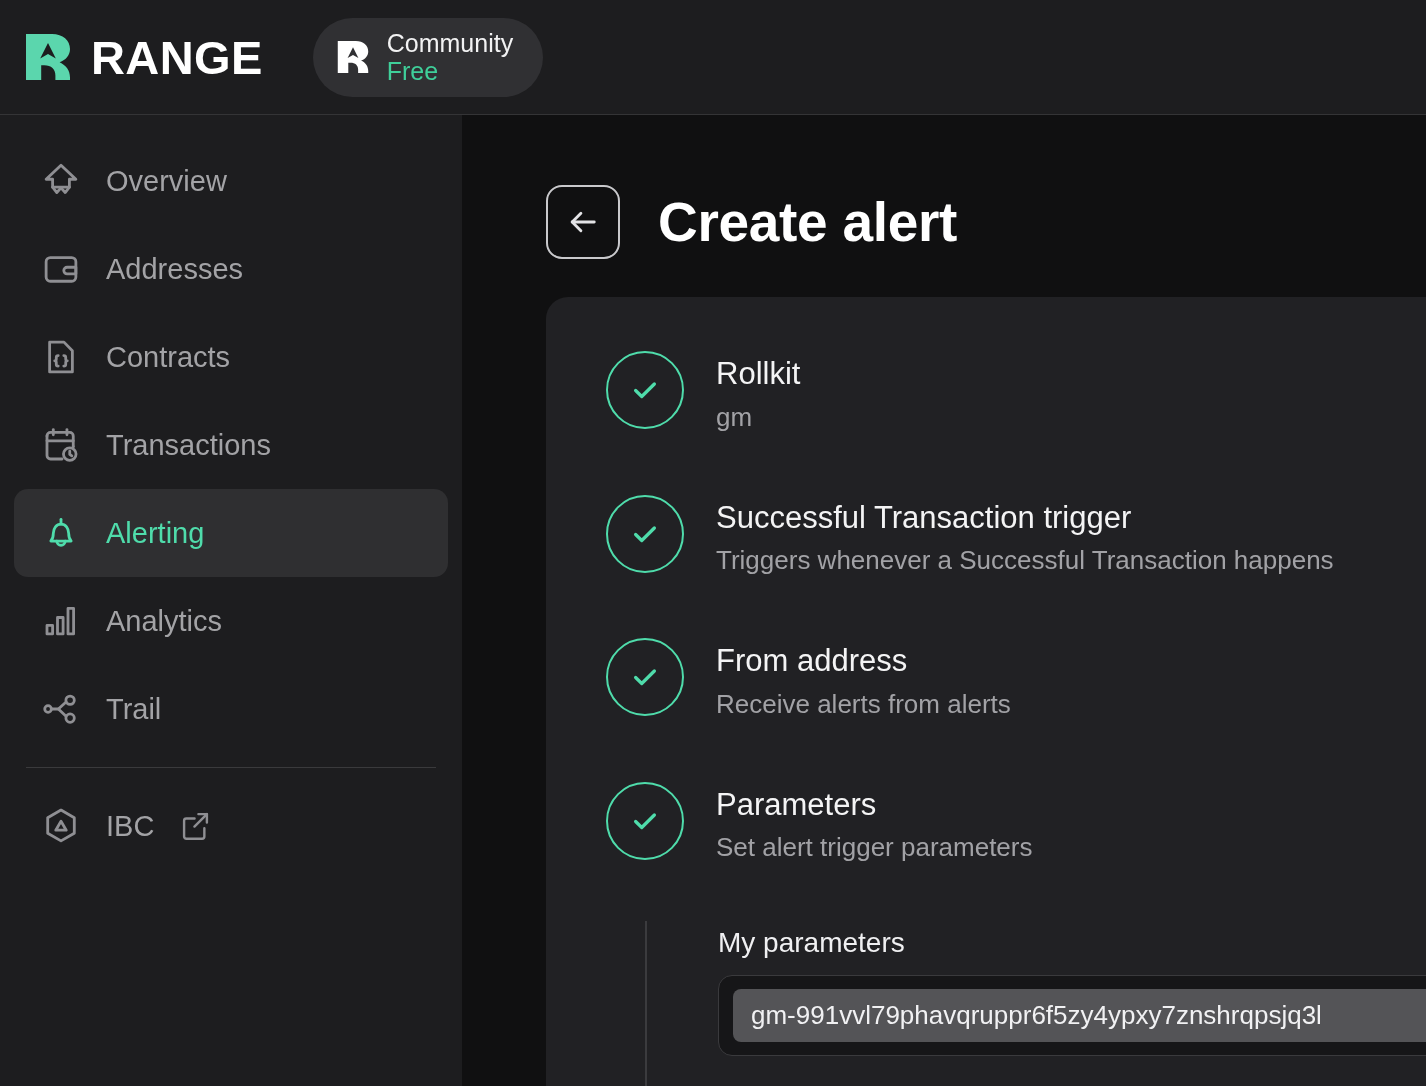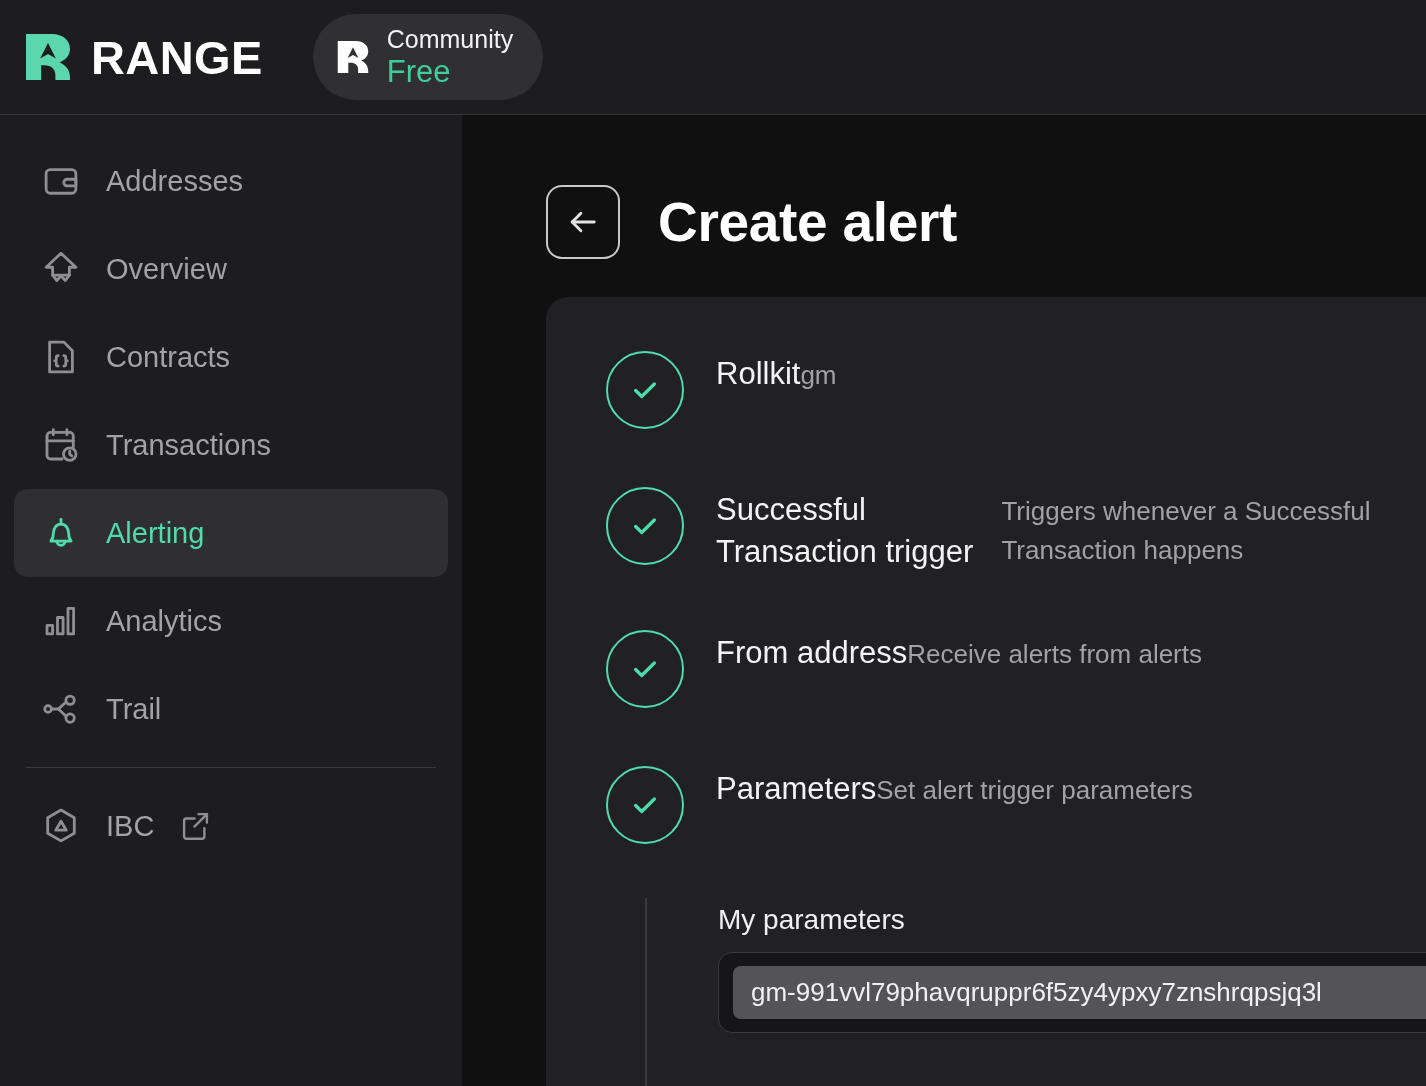--- a/index.html
+++ b/index.html
@@ -57,21 +57,21 @@
     background: #303033;
     border-radius: 44px;
     padding: 11px 30px 11px 22px;
     margin-left: 34px;
   }
 
   .plan-logo { width: 36px; height: 36px; display: block; }
 
   .plan-texts { display: flex; flex-direction: column; line-height: 1.14; }
   .plan-name { color: #f2f2f3; font-size: 25px; }
-  .plan-tier { color: #3fcf9a; font-size: 31px; }
+  .plan-tier { color: #3fcf9a; font-size: 25px; }
 
   
   .body-row { flex: 1; display: flex; min-height: 0; }
 
   
   .sidebar {
     width: 462px;
     min-width: 462px;
     background: #1d1d1f;
     padding: 22px 14px 0 14px;
@@ -181,21 +181,21 @@
     border-radius: 50%;
     border: 2px solid #4fdcab;
     display: flex;
     align-items: center;
     justify-content: center;
     margin-top: 4px;
     cursor: pointer;
   }
   .step-badge svg { width: 30px; height: 30px; display: block; }
 
-  .step-texts { display: flex; flex-direction: row; padding-top: 6px; }
+  .step-texts { display: flex; flex-direction: column; padding-top: 6px; }
   .step-title { color: #f4f4f5; font-size: 31px; line-height: 1.34; }
   .step-sub { color: #a2a2a6; font-size: 26px; line-height: 1.5; margin-top: 3px; }
 
   
   .params-block {
     position: relative;
     padding-left: 172px;
     padding-top: 6px;
   }
 
@@ -285,35 +285,35 @@
     </div>
   </div>
 
   <div class="body-row">
 
     <nav class="sidebar">
 
       <div class="nav-item">
         <span>
           <svg class="nav-icon" viewBox="0 0 24 24" fill="none" stroke="#8f8f93" stroke-width="1.6" stroke-linecap="round" stroke-linejoin="round">
+            <path d="M12 3 L20.5 11 H16.8 V15.5 H7.2 V11 H3.5 Z"></path>
+            <path d="M7.2 15.5 L9.6 18.6 L12 15.9 L14.4 18.6 L16.8 15.5"></path>
+          </svg>
+        </span>
+        <span class="nav-label">Overview</span>
+      </div>
+
+      <div class="nav-item">
+        <span>
+          <svg class="nav-icon" viewBox="0 0 24 24" fill="none" stroke="#8f8f93" stroke-width="1.6" stroke-linecap="round" stroke-linejoin="round">
             <rect x="3.5" y="5.5" width="17" height="13.5" rx="2.4"></rect>
             <path d="M15.5 11 h5 v3.8 h-5 a1.9 1.9 0 0 1 0 -3.8 z"></path>
           </svg>
         </span>
         <span class="nav-label">Addresses</span>
-      </div>
-
-      <div class="nav-item">
-        <span>
-          <svg class="nav-icon" viewBox="0 0 24 24" fill="none" stroke="#8f8f93" stroke-width="1.6" stroke-linecap="round" stroke-linejoin="round">
-            <path d="M12 3 L20.5 11 H16.8 V15.5 H7.2 V11 H3.5 Z"></path>
-            <path d="M7.2 15.5 L9.6 18.6 L12 15.9 L14.4 18.6 L16.8 15.5"></path>
-          </svg>
-        </span>
-        <span class="nav-label">Overview</span>
       </div>
 
       <div class="nav-item">
         <span>
           <svg class="nav-icon" viewBox="0 0 24 24" fill="none" stroke="#8f8f93" stroke-width="1.6" stroke-linecap="round" stroke-linejoin="round">
             <path d="M5.5 3.5 h8.2 L18.5 8.4 V20.5 H5.5 Z"></path>
             <path d="M10.4 11.2 q-1.1 0 -1.1 1.1 v0.9 q0 1 -0.9 1 0.9 0 0.9 1 v0.9 q0 1.1 1.1 1.1"></path>
             <path d="M13.6 11.2 q1.1 0 1.1 1.1 v0.9 q0 1 0.9 1 -0.9 0 -0.9 1 v0.9 q0 1.1 -1.1 1.1"></path>
           </svg>
         </span>

